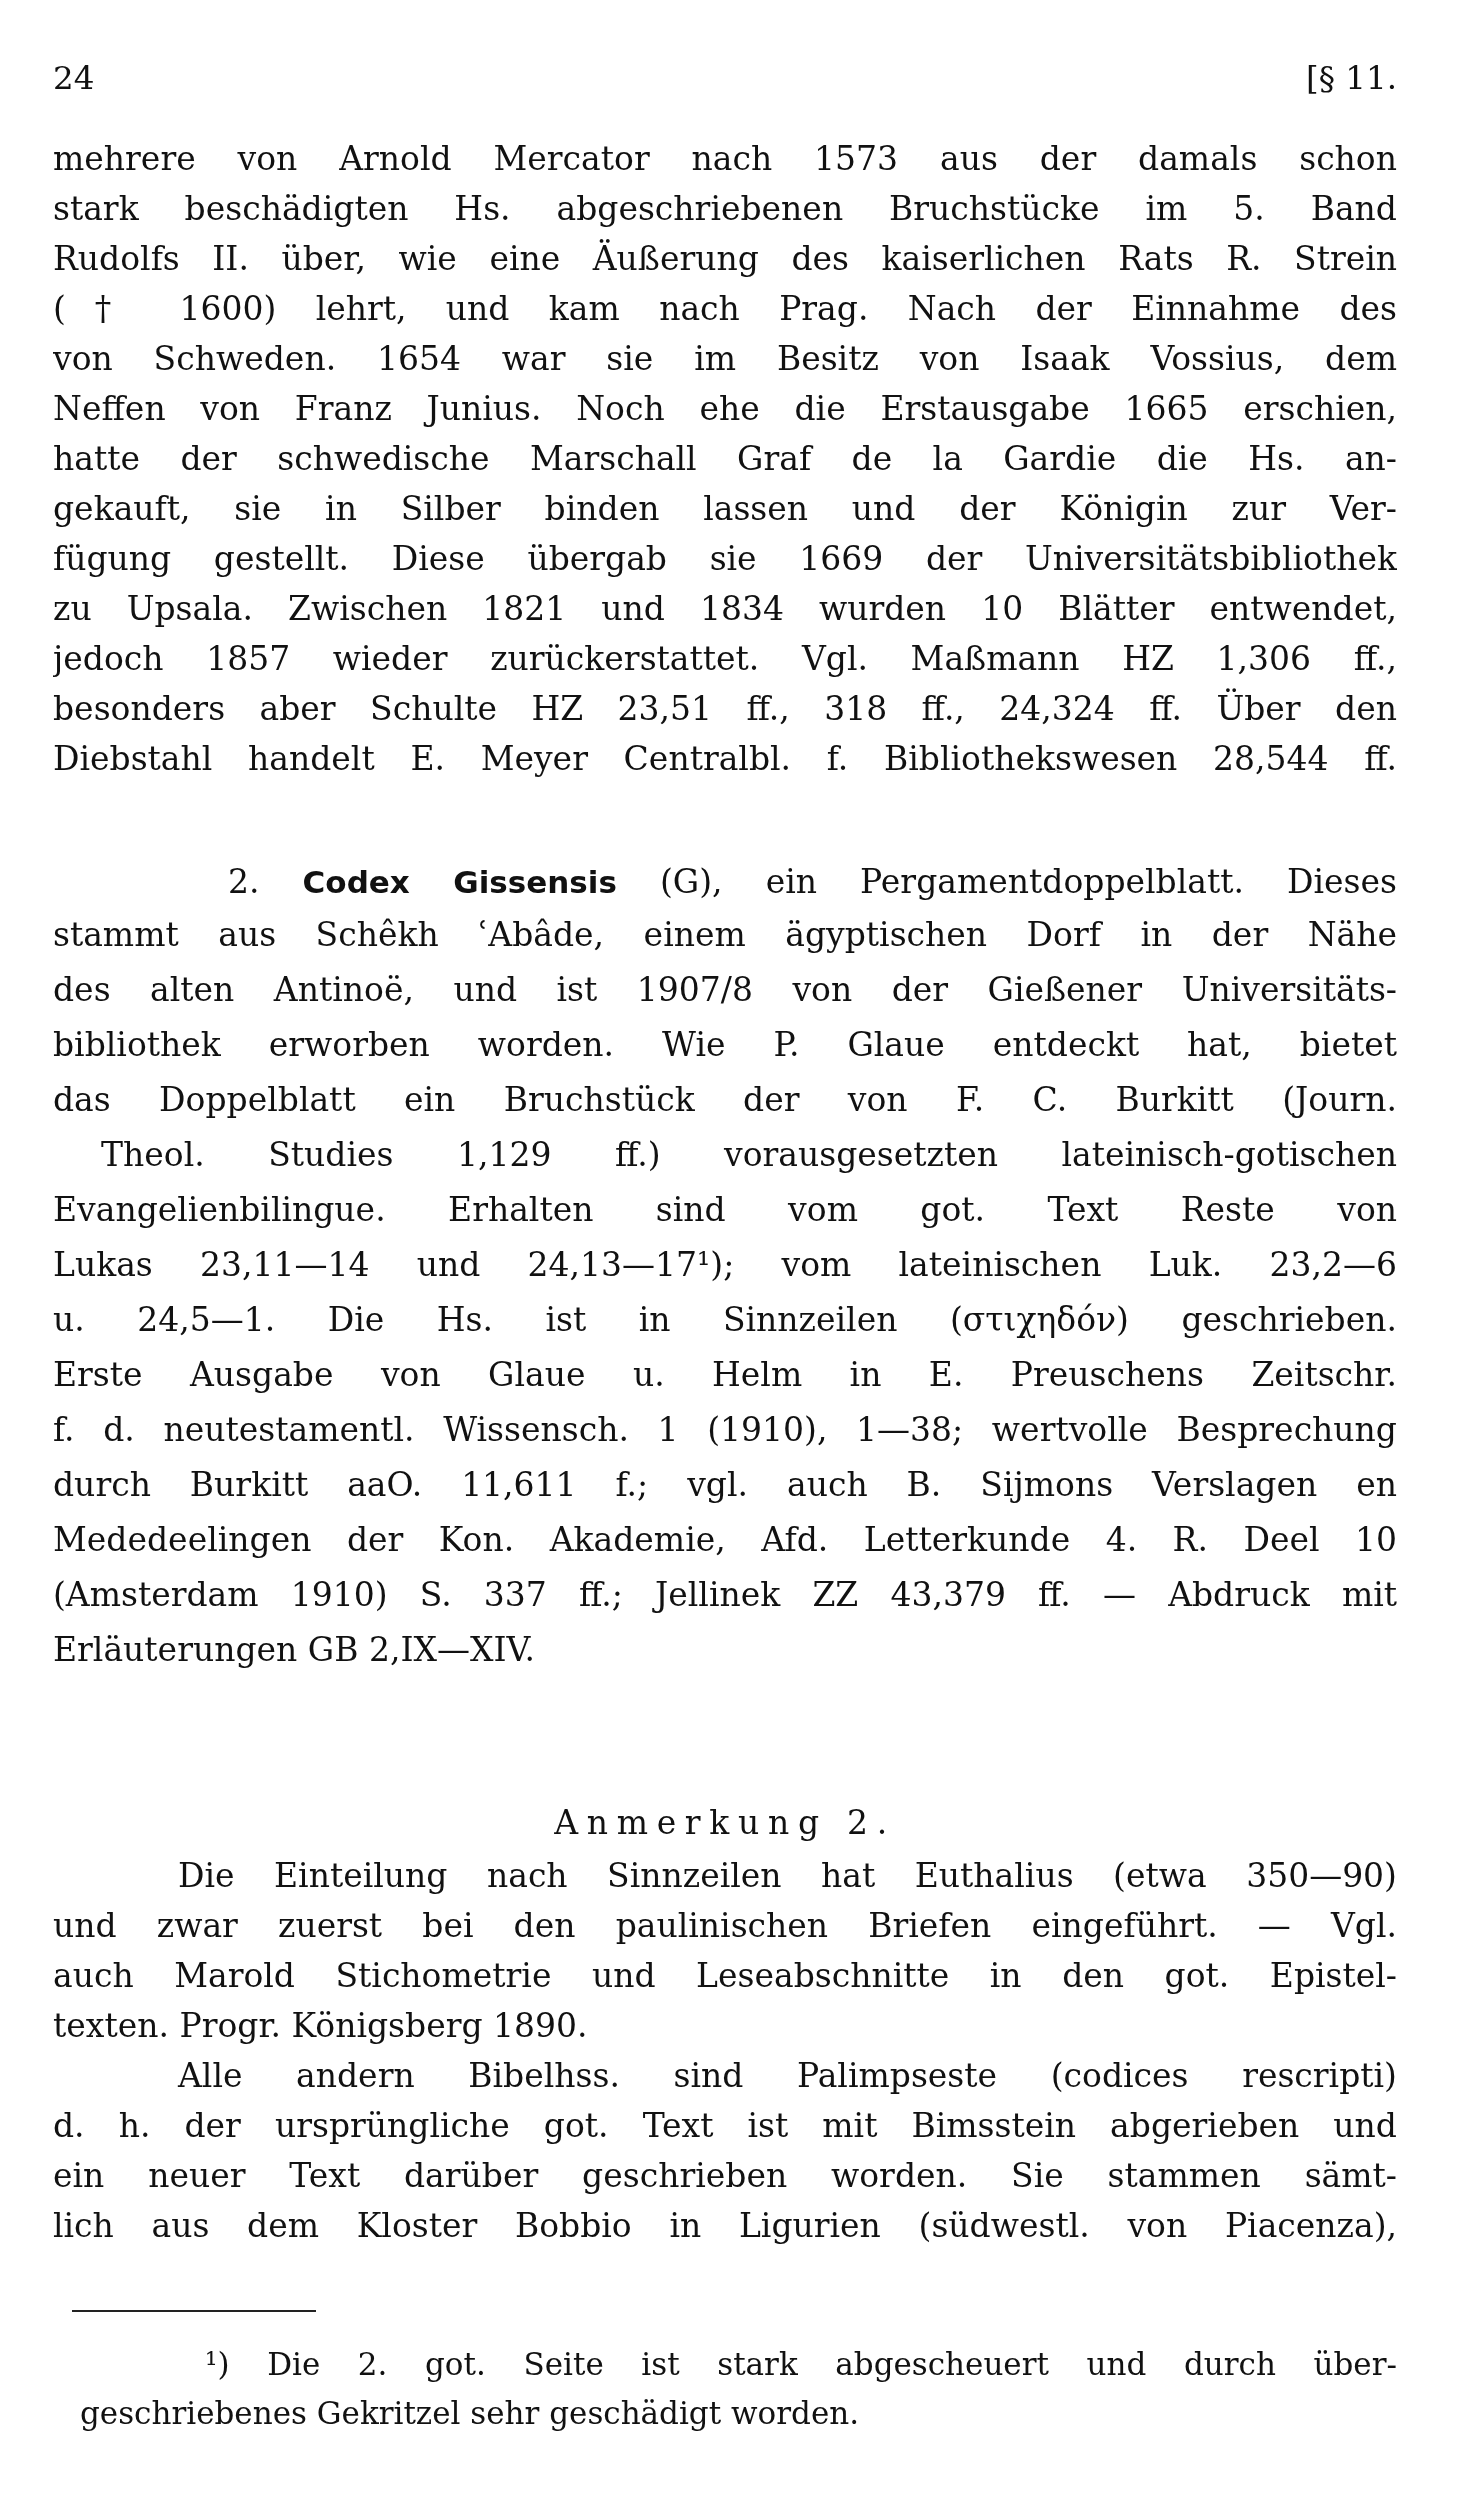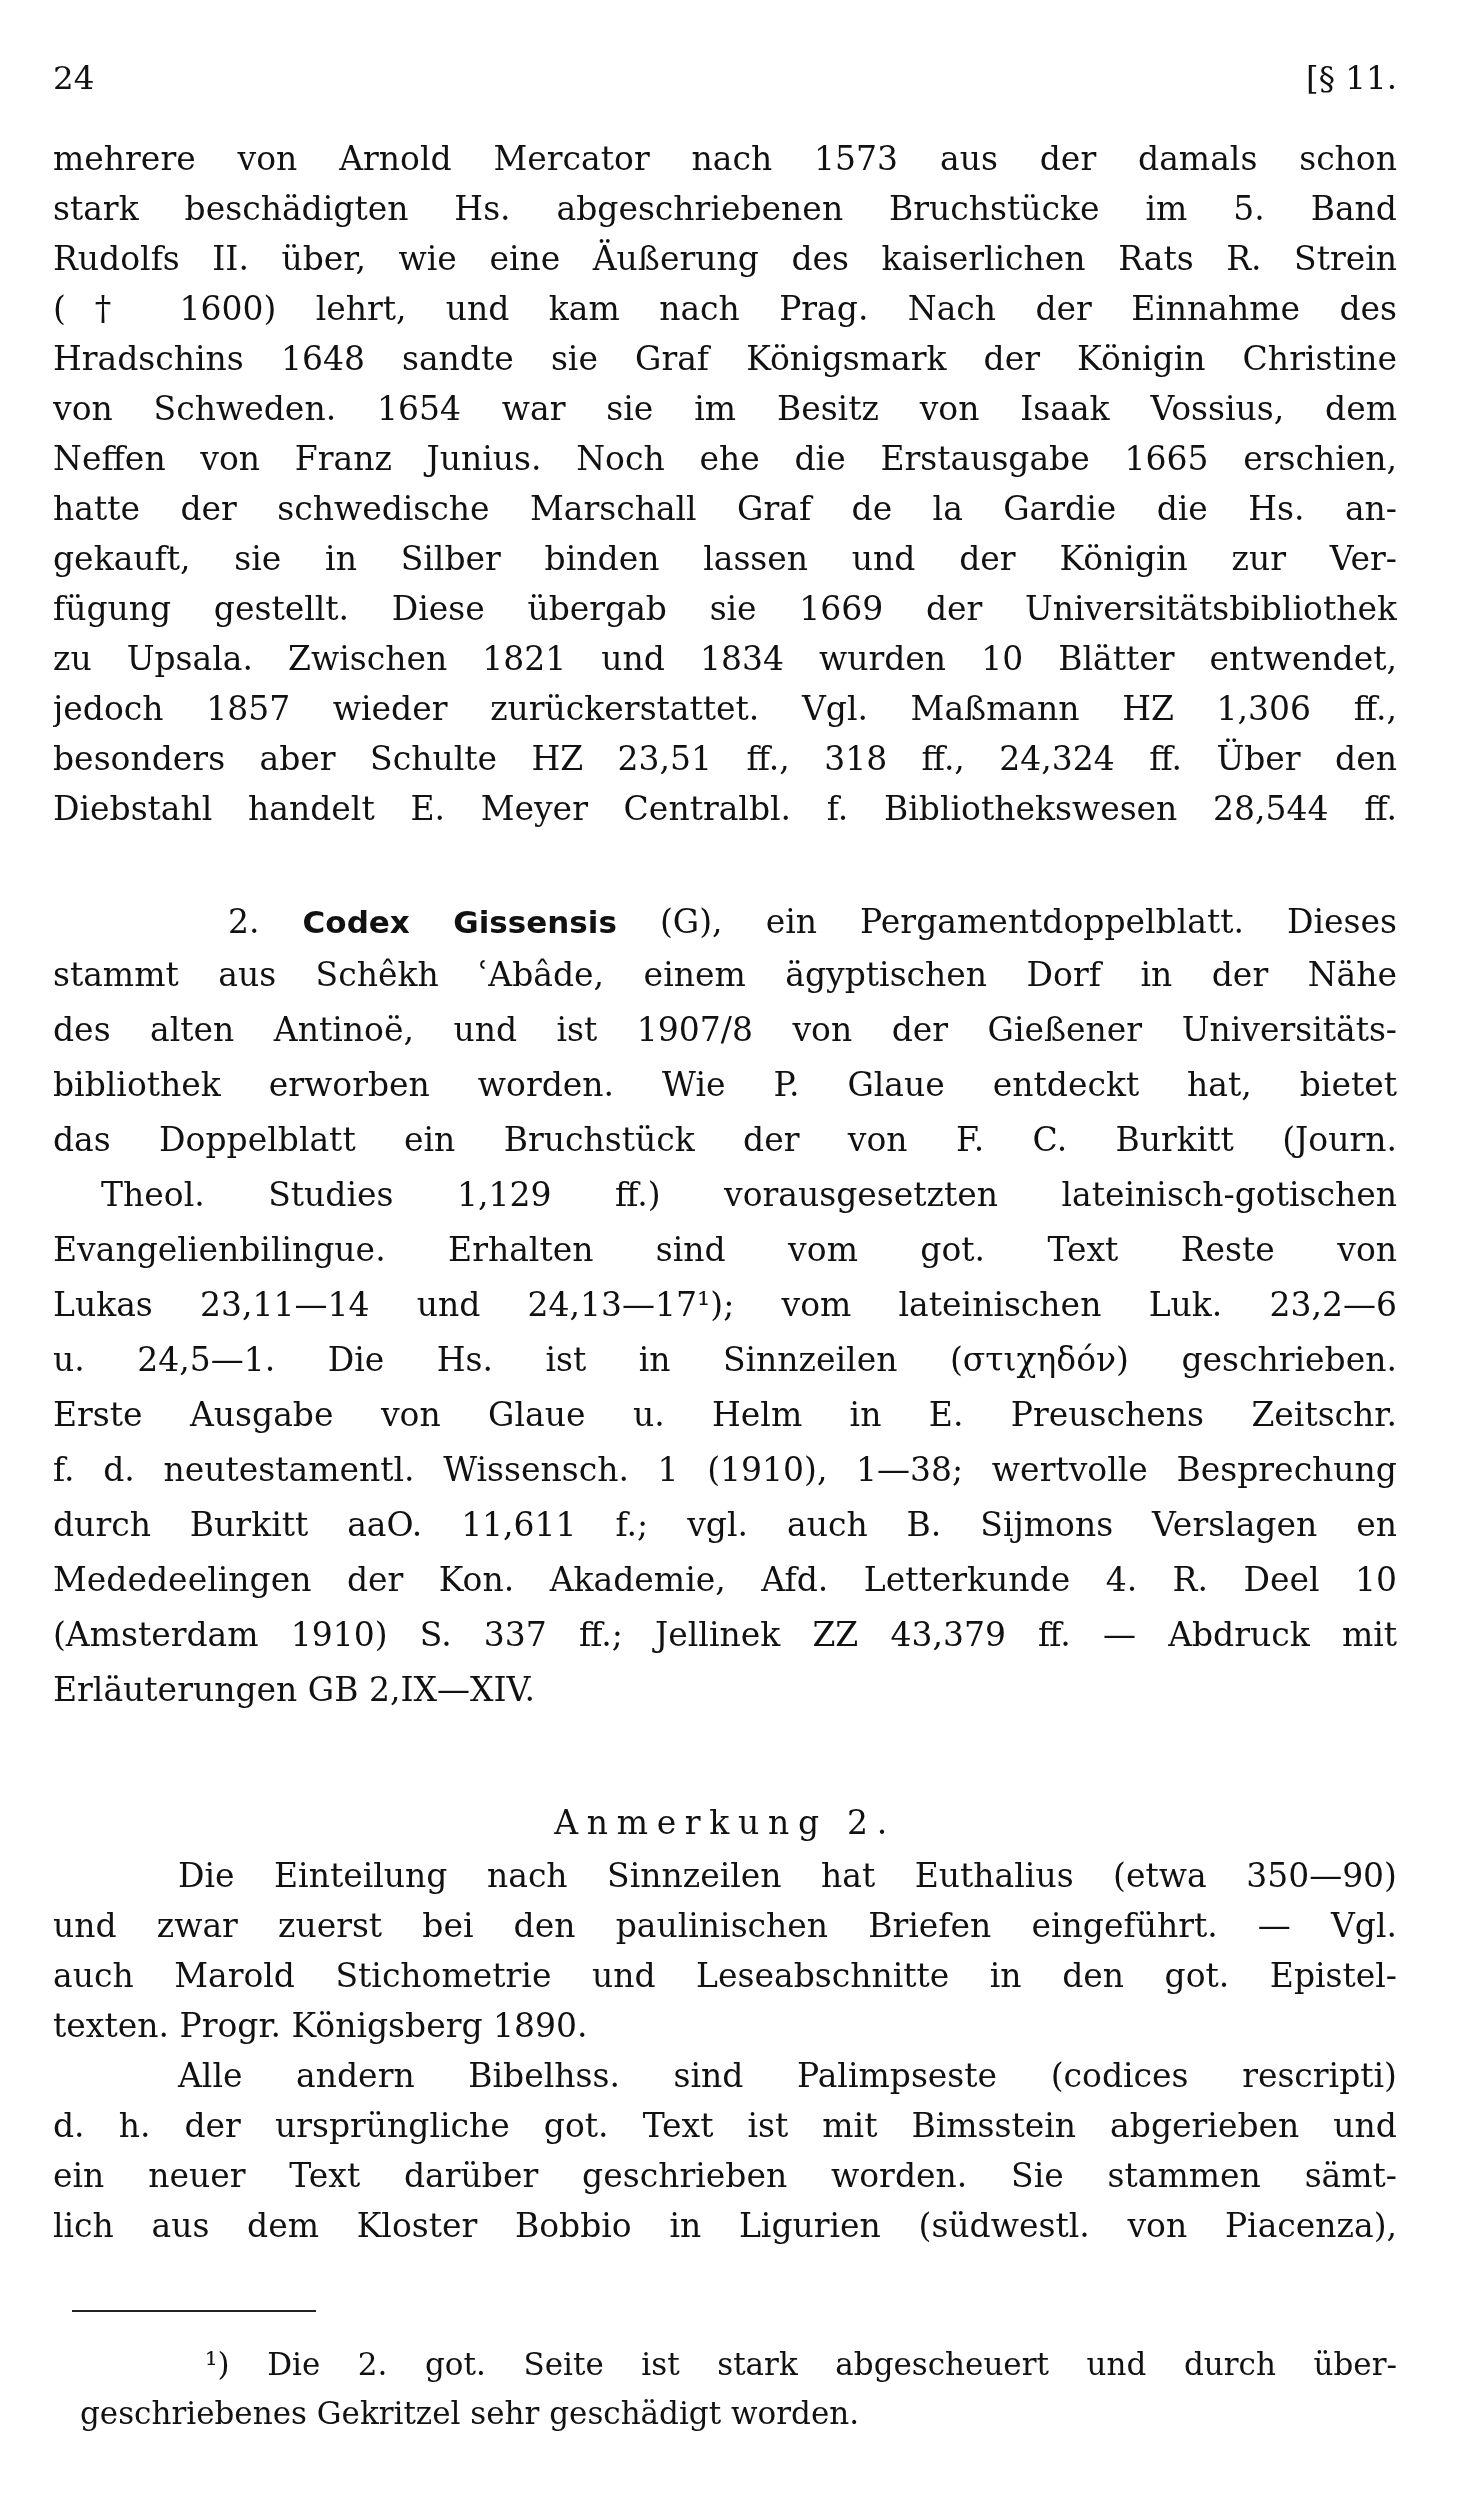--- a/index.html
+++ b/index.html
@@ -32,33 +32,32 @@
   <div class="header">
     <span class="num">24</span>
     <span class="sect">[§ 11.</span>
   </div>
 
   <div class="body p1">
     <div class="line">mehrere von Arnold Mercator nach 1573 aus der damals schon</div>
     <div class="line">stark beschädigten Hs. abgeschriebenen Bruchstücke im 5. Band</div>
     <div class="line">Rudolfs II. über, wie eine Äußerung des kaiserlichen Rats R. Strein</div>
     <div class="line">(† 1600) lehrt, und kam nach Prag. Nach der Einnahme des</div>
-    <div class="line">Hradschins 1648 sandte sie Graf Königsmark der Königin Christine</div>
     <div class="line">von Schweden. 1654 war sie im Besitz von Isaak Vossius, dem</div>
     <div class="line">Neffen von Franz Junius. Noch ehe die Erstausgabe 1665 erschien,</div>
     <div class="line">hatte der schwedische Marschall Graf de la Gardie die Hs. an-</div>
     <div class="line">gekauft, sie in Silber binden lassen und der Königin zur Ver-</div>
     <div class="line">fügung gestellt. Diese übergab sie 1669 der Universitätsbibliothek</div>
     <div class="line">zu Upsala. Zwischen 1821 und 1834 wurden 10 Blätter entwendet,</div>
     <div class="line">jedoch 1857 wieder zurückerstattet. Vgl. Maßmann HZ 1,306 ff.,</div>
     <div class="line">besonders aber Schulte HZ 23,51 ff., 318 ff., 24,324 ff. Über den</div>
     <div class="line">Diebstahl handelt E. Meyer Centralbl. f. Bibliothekswesen 28,544 ff.</div>
   </div>
 
-  <div class="body p2" style="top:897px;">
+  <div class="body p2" style="top:857px;">
     <div class="line indent">
       <span>2.</span>
       <span class="bold-sans">Codex Gissensis</span>
       <span>(G), ein Pergamentdoppelblatt. Dieses</span>
     </div>
     <div class="line" style="height:55px;line-height:55px;">stammt aus Schêkh ʿAbâde, einem ägyptischen Dorf in der Nähe</div>
     <div class="line" style="height:55px;line-height:55px;">des alten Antinoë, und ist 1907/8 von der Gießener Universitäts-</div>
     <div class="line" style="height:55px;line-height:55px;">bibliothek erworben worden. Wie P. Glaue entdeckt hat, bietet</div>
     <div class="line" style="height:55px;line-height:55px;">das Doppelblatt ein Bruchstück der von F. C. Burkitt (Journ.</div>
     <div class="line" style="height:55px;line-height:55px;margin-left:48px;">Theol. Studies 1,129 ff.) vorausgesetzten lateinisch-gotischen</div>

